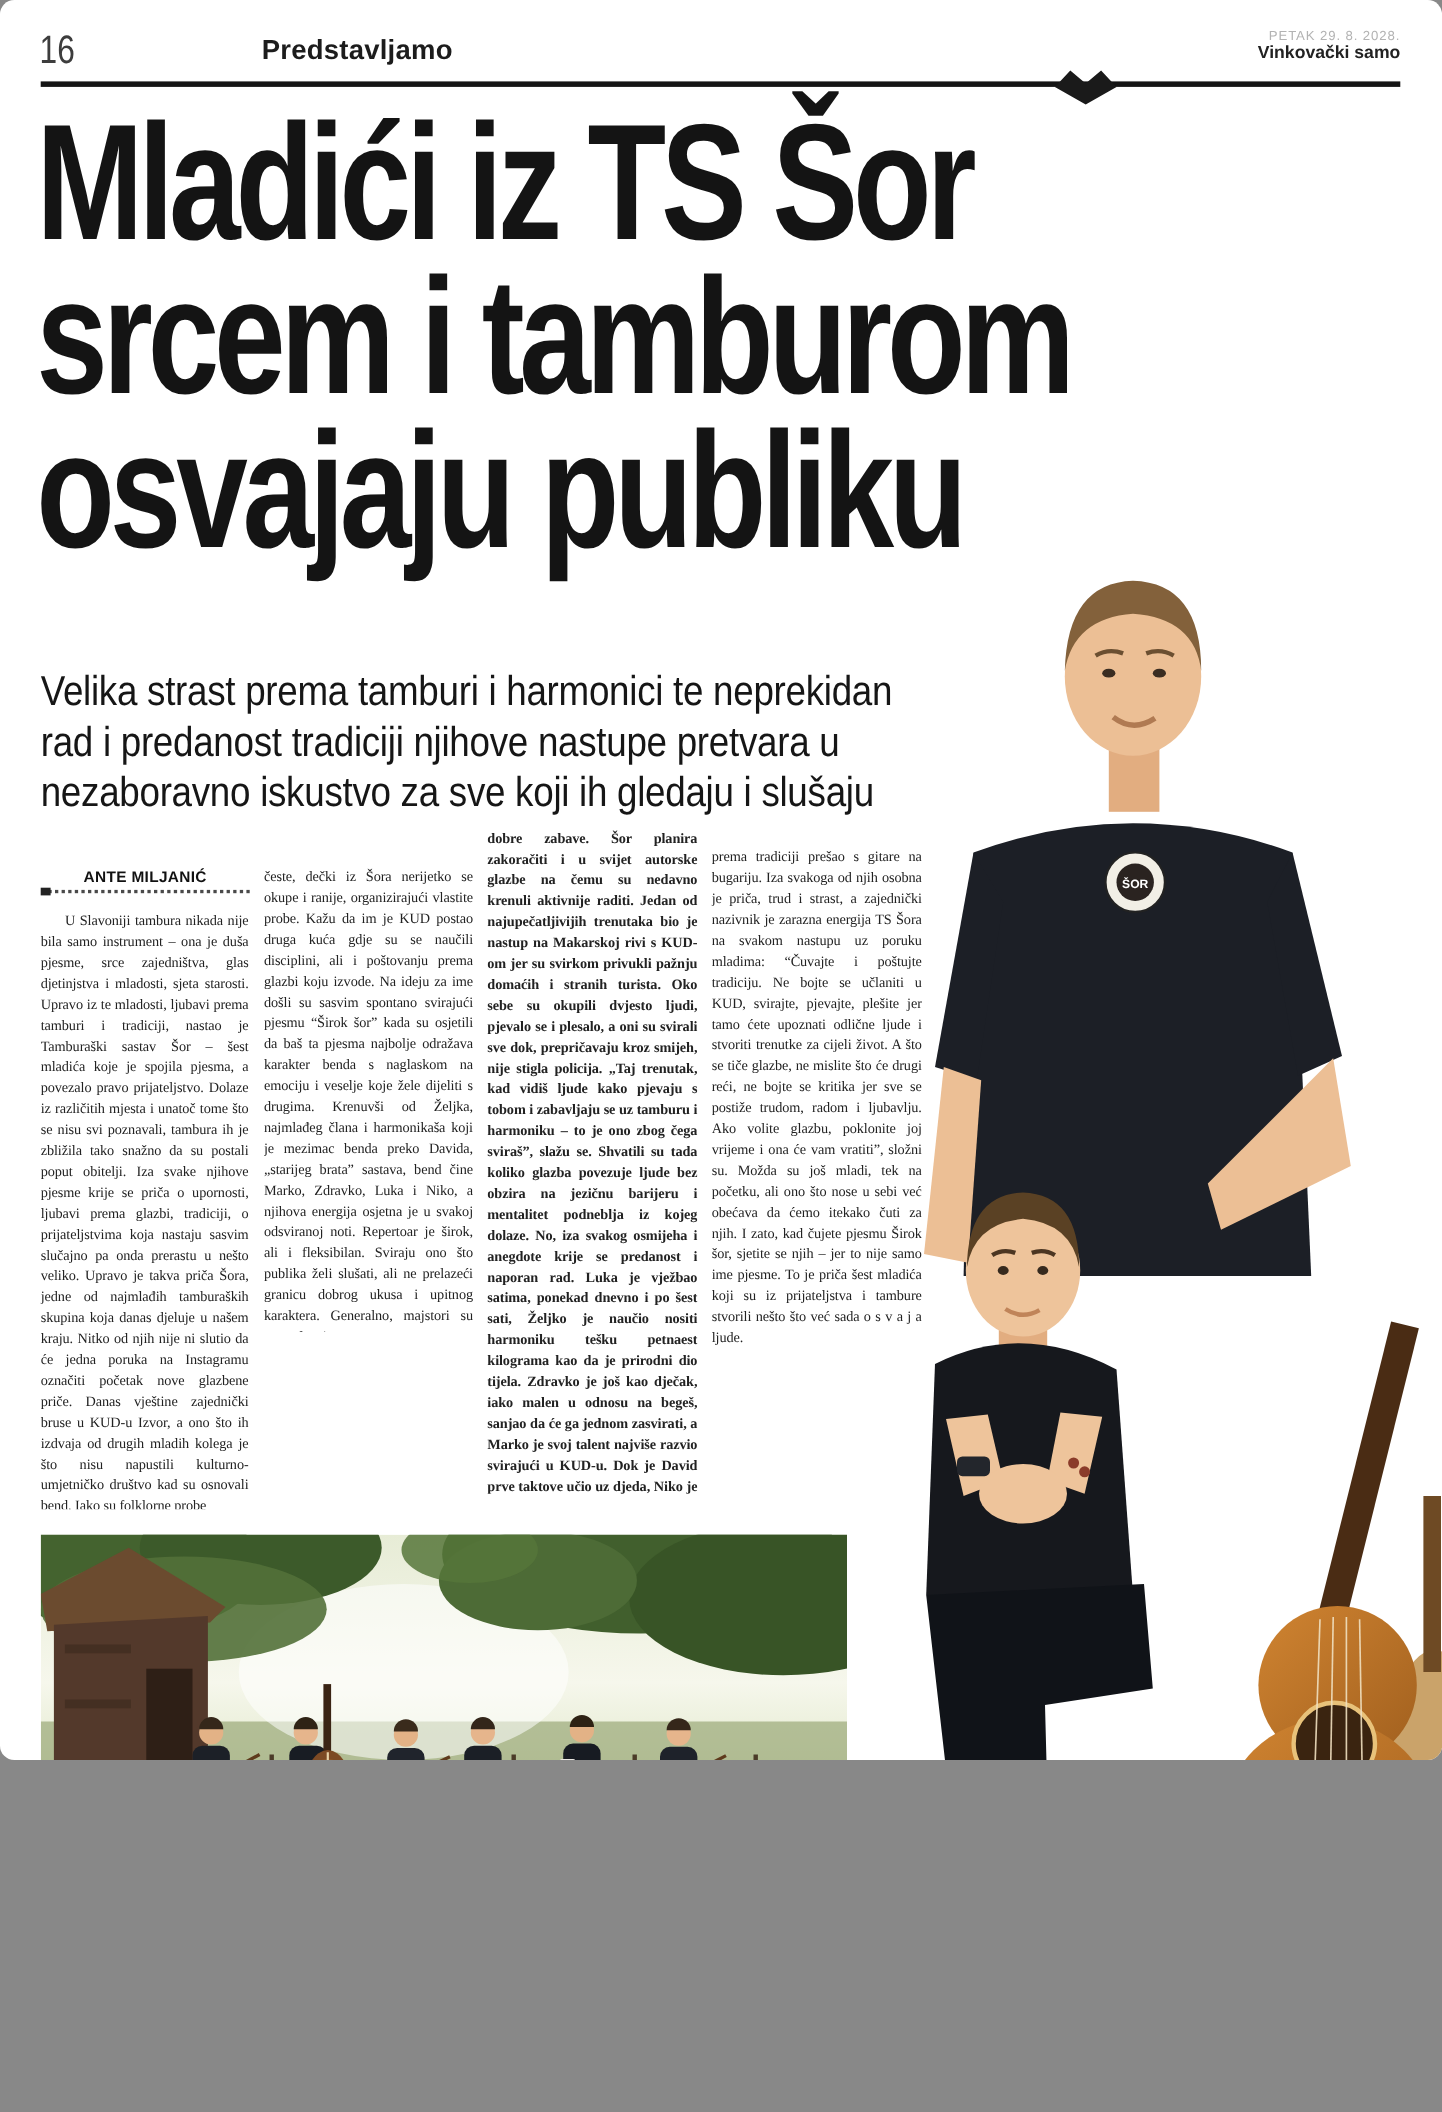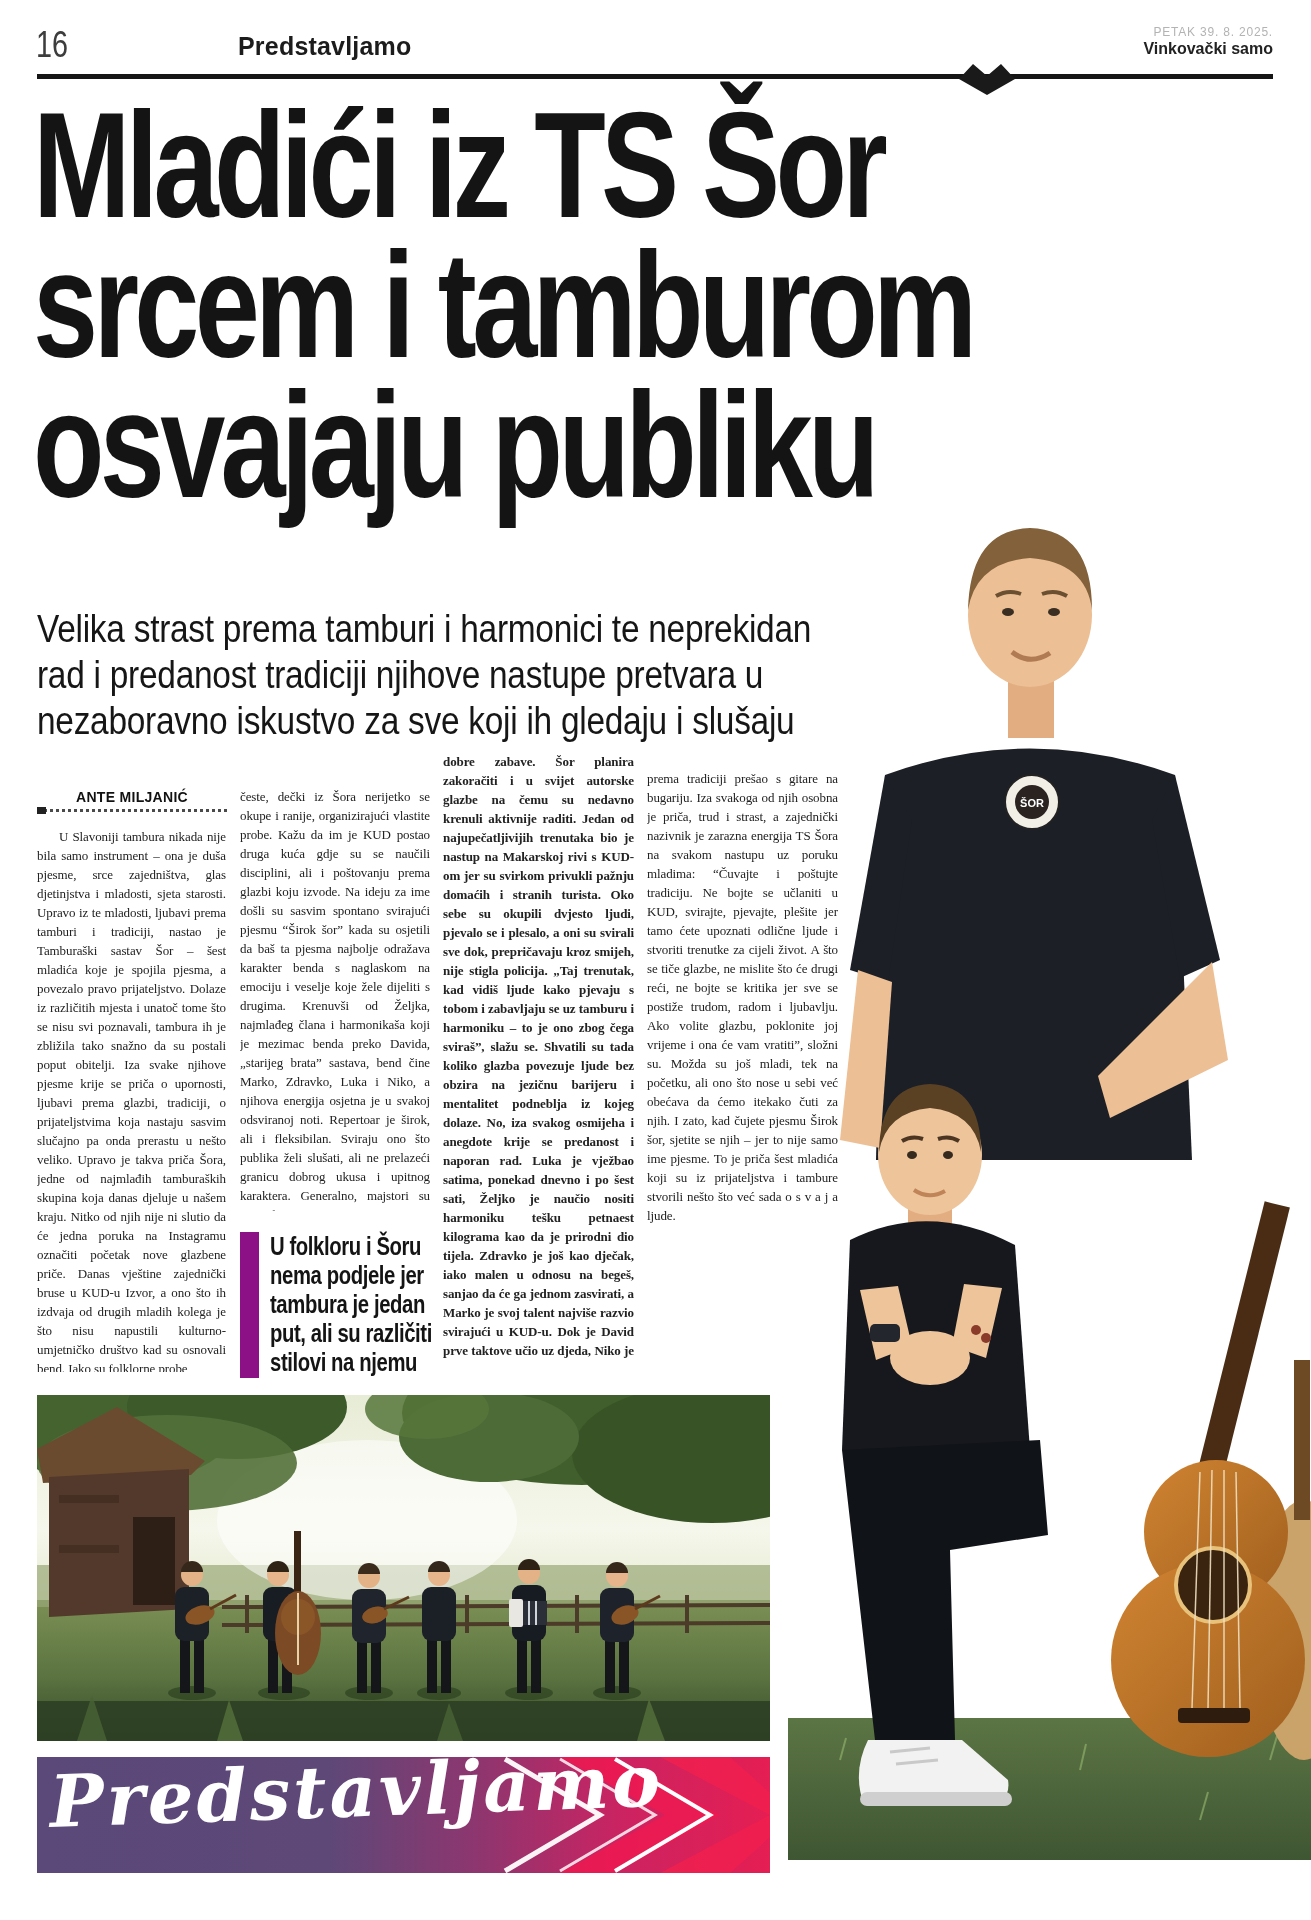--- a/index.html
+++ b/index.html
@@ -1,19 +1,19 @@
 <!DOCTYPE html>
 <html lang="hr"><head>
 <meta charset="utf-8">
 <style>
   html,body{margin:0;padding:0;background:#888;}
   .page{
-    position:relative;width:1311px;height:1920px;margin:0 auto;
+    position:relative;width:1311px;height:1600px;margin:0 auto;
     background:#ffffff;overflow:hidden;
-    font-family:"Liberation Sans",sans-serif;color:#1a1a1a;
+    font-family:"Liberation Sans",sans-serif;color:#1a1a1a;border-radius:13px;
   }
   
   .page-number{position:absolute;left:36px;top:24px;font-size:36px;font-weight:400;color:#3d3d3d;
     transform:scaleX(.8);transform-origin:left top;}
   .section-label{position:absolute;left:238px;top:32px;font-size:25px;font-weight:600;color:#1c1c1c;letter-spacing:.2px;}
   .header-right{position:absolute;right:38px;top:26px;text-align:right;line-height:1.15;}
   .issue-date{font-size:12px;color:#b3b3b3;letter-spacing:.8px;}
   .publication-name{font-size:16px;font-weight:700;color:#222;}
   .header-rule{position:absolute;left:37px;top:74px;width:1236px;height:5px;background:#151515;}
   .pub-logo{position:absolute;left:958px;top:62px;}
@@ -53,21 +53,21 @@
     transform:rotate(-2deg);transform-origin:left bottom;white-space:nowrap;}
 </style>
 </head>
 <body>
 
 <div class="page">
 
   <div class="page-number">16</div>
   <div class="section-label">Predstavljamo</div>
   <div class="header-right">
-    <div class="issue-date">PETAK 39. 8. 2025.</div>
+    <div class="issue-date">PETAK 29. 8. 2028.</div>
     <div class="publication-name">Vinkovački samo</div>
   </div>
   <div class="header-rule"></div>
   <svg class="pub-logo" width="60" height="34" viewBox="0 0 60 34">
     <polygon points="1,17 15,2 29,14 43,2 57,17 29,33" fill="#1a1a1a"></polygon>
   </svg>
 
   <div>
     <div class="hl-line" style="top:90px">Mladići iz TS Šor</div>
     <div class="hl-line" style="top:230px">srcem i tamburom</div>
@@ -90,30 +90,20 @@
   <div class="col col-2">
     <div class="body-text">česte, dečki iz Šora nerijetko se okupe i ranije, organizirajući vlastite probe. Kažu da im je KUD postao druga kuća gdje su se naučili disciplini, ali i poštovanju prema glazbi koju izvode. Na ideju za ime došli su sasvim spontano svirajući pjesmu “Širok šor” kada su osjetili da baš ta pjesma najbolje odražava karakter benda s naglaskom na emociju i veselje koje žele dijeliti s drugima. Krenuvši od Željka, najmlađeg člana i harmonikaša koji je mezimac benda preko Davida, „starijeg brata” sastava, bend čine Marko, Zdravko, Luka i Niko, a njihova energija osjetna je u svakoj odsviranoj noti. Repertoar je širok, ali i fleksibilan. Sviraju ono što publika želi slušati, ali ne prelazeći granicu dobrog ukusa i upitnog karaktera. Generalno, majstori su atmosfere i</div>
   </div>
   <div class="col col-3">
     <div class="body-text">dobre zabave. Šor planira zakoračiti i u svijet autorske glazbe na čemu su nedavno krenuli aktivnije raditi. Jedan od najupečatljivijih trenutaka bio je nastup na Makarskoj rivi s KUD-om jer su svirkom privukli pažnju domaćih i stranih turista. Oko sebe su okupili dvjesto ljudi, pjevalo se i plesalo, a oni su svirali sve dok, prepričavaju kroz smijeh, nije stigla policija. „Taj trenutak, kad vidiš ljude kako pjevaju s tobom i zabavljaju se uz tamburu i harmoniku – to je ono zbog čega sviraš”, slažu se. Shvatili su tada koliko glazba povezuje ljude bez obzira na jezičnu barijeru i mentalitet podneblja iz kojeg dolaze. No, iza svakog osmijeha i anegdote krije se predanost i naporan rad. Luka je vježbao satima, ponekad dnevno i po šest sati, Željko je naučio nositi harmoniku tešku petnaest kilograma kao da je prirodni dio tijela. Zdravko je još kao dječak, iako malen u odnosu na begeš, sanjao da će ga jednom zasvirati, a Marko je svoj talent najviše razvio svirajući u KUD-u. Dok je David prve taktove učio uz djeda, Niko je iz ljubavi</div>
   </div>
   <div class="col col-4">
     <div class="body-text">prema tradiciji prešao s gitare na bugariju. Iza svakoga od njih osobna je priča, trud i strast, a zajednički nazivnik je zarazna energija TS Šora na svakom nastupu uz poruku mladima: “Čuvajte i poštujte tradiciju. Ne bojte se učlaniti u KUD, svirajte, pjevajte, plešite jer tamo ćete upoznati odlične ljude i stvoriti trenutke za cijeli život. A što se tiče glazbe, ne mislite što će drugi reći, ne bojte se kritika jer sve se postiže trudom, radom i ljubavlju. Ako volite glazbu, poklonite joj vrijeme i ona će vam vratiti”, složni su. Možda su još mladi, tek na početku, ali ono što nose u sebi već obećava da ćemo itekako čuti za njih. I zato, kad čujete pjesmu Širok šor, sjetite se njih – jer to nije samo ime pjesme. To je priča šest mladića koji su iz prijateljstva i tambure stvorili nešto što već sada o s v a j a ljude.</div>
   </div>
 
-  <div class="pull-quote">
-    <div class="pq-bar"></div>
-    <div class="pq-text">
-      <div class="pq-line">U folkloru i Šoru</div>
-      <div class="pq-line">nema podjele jer</div>
-      <div class="pq-line">tambura je jedan</div>
-      <div class="pq-line">put, ali su različiti</div>
-      <div class="pq-line">stilovi na njemu</div>
-    </div>
-  </div>
 
   <div class="band-photo">
     <svg width="733" height="346" viewBox="0 0 733 346">
       <defs>
         <linearGradient id="skyGrad" x1="0" y1="0" x2="0" y2="1">
           <stop offset="0" stop-color="#e7ecd6"></stop>
             <stop offset=".55" stop-color="#f6f7ec"></stop>
             <stop offset="1" stop-color="#dbe4c2"></stop>
         </linearGradient>
         <linearGradient id="grassGrad" x1="0" y1="0" x2="0" y2="1">

